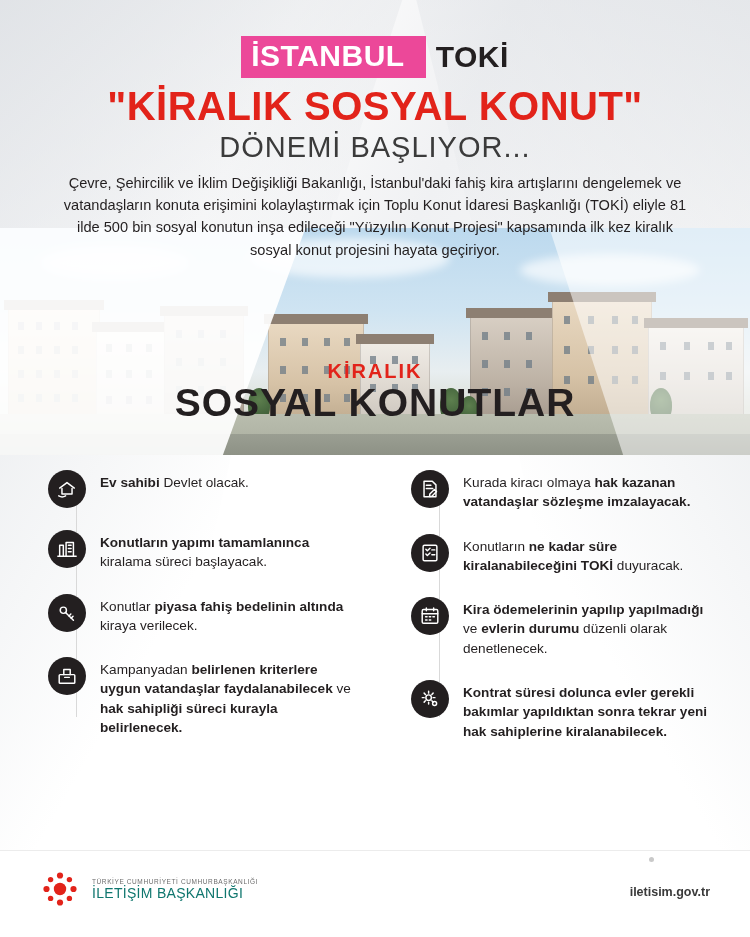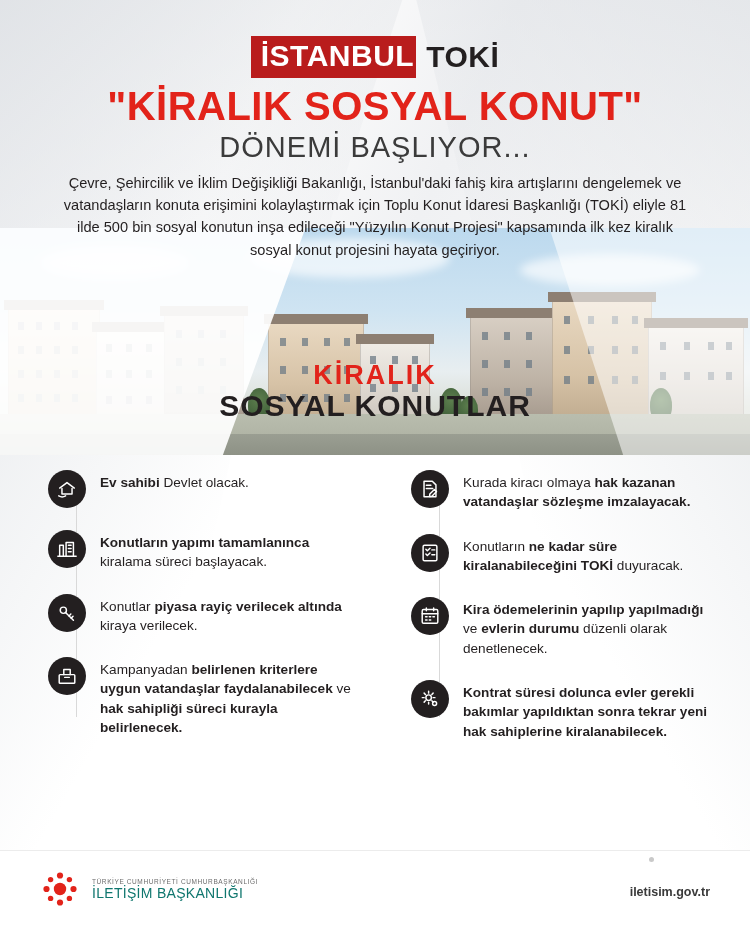--- a/index.html
+++ b/index.html
@@ -151,23 +151,23 @@
   }
   .line1 {
     display: inline-flex;
     align-items: center;
     gap: 10px;
     font-size: 30px;
     font-weight: bold;
     letter-spacing: .5px;
   }
   .line1 .bg-red {
-    background: #b91c1c;
+    background: #ec4899;
     color: #ffffff;
-    padding: 3px 2px 5px 10px;
+    padding: 3px 21px 5px 10px;
   }
   .line1 .dark {
     color: #231f20;
   }
   .line2 {
     margin-top: 6px;
     font-size: 40px;
     font-weight: bold;
     color: #e2231a;
     letter-spacing: .5px;
@@ -193,28 +193,28 @@
 
   
   .mid-title {
     position: absolute;
     top: 360px; left: 0;
     width: 750px;
     text-align: center;
     z-index: 6;
   }
   .mid-title .t1 {
-    font-size: 27px;
+    font-size: 20px;
     font-weight: bold;
     color: #e2231a;
     letter-spacing: 2px;
   }
   .mid-title .t2 {
     margin-top: -2px;
-    font-size: 30px;
+    font-size: 39px;
     font-weight: bold;
     color: #231f20;
     letter-spacing: 1px;
   }
 
   
   .items {
     position: absolute;
     top: 470px; left: 0;
     width: 750px;
@@ -502,21 +502,21 @@
       <div class="item">
         <div class="badge">
           <svg width="22" height="22" viewBox="0 0 24 24" fill="none" stroke="#ffffff" stroke-width="1.6" stroke-linecap="round" stroke-linejoin="round">
             <circle cx="8" cy="9" r="3.4"></circle>
             <path d="M10.4 11.4 L19 20"></path>
             <path d="M16.6 17.6 l2-2"></path>
             <path d="M14.2 15.2 l2-2"></path>
           </svg>
         </div>
         <div class="item-text">
-          <span>Konutlar </span><b>piyasa rayiç verilecek altında</b><span> kiraya verilecek.</span>
+          <span>Konutlar </span><b>piyasa fahiş bedelinin altında</b><span> kiraya verilecek.</span>
         </div>
       </div>
 
       <div class="item">
         <div class="badge">
           <svg width="22" height="22" viewBox="0 0 24 24" fill="none" stroke="#ffffff" stroke-width="1.6" stroke-linecap="round" stroke-linejoin="round">
             <rect x="3.5" y="10.5" width="17" height="9.5" rx="1"></rect>
             <path d="M8.5 10.5 V5 h7 v5.5"></path>
             <path d="M9.5 13.5 h5"></path>
           </svg>

